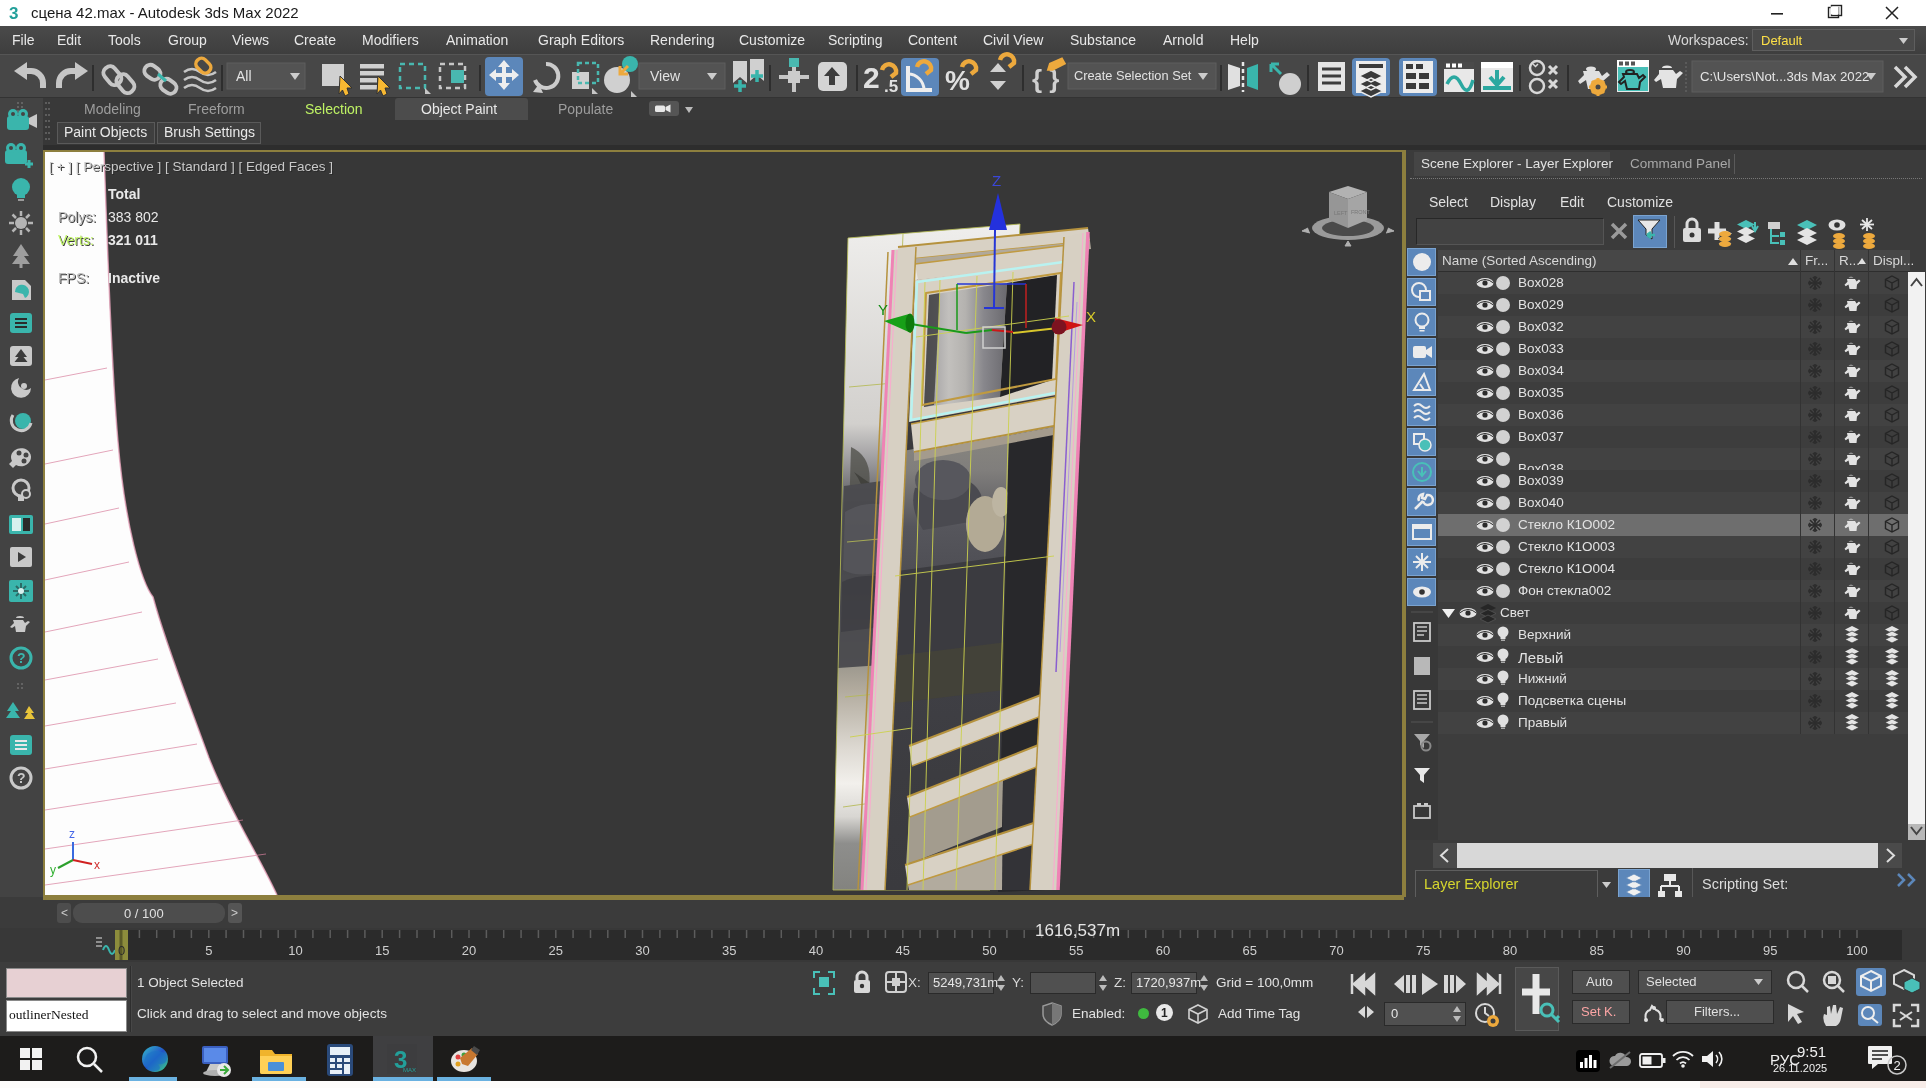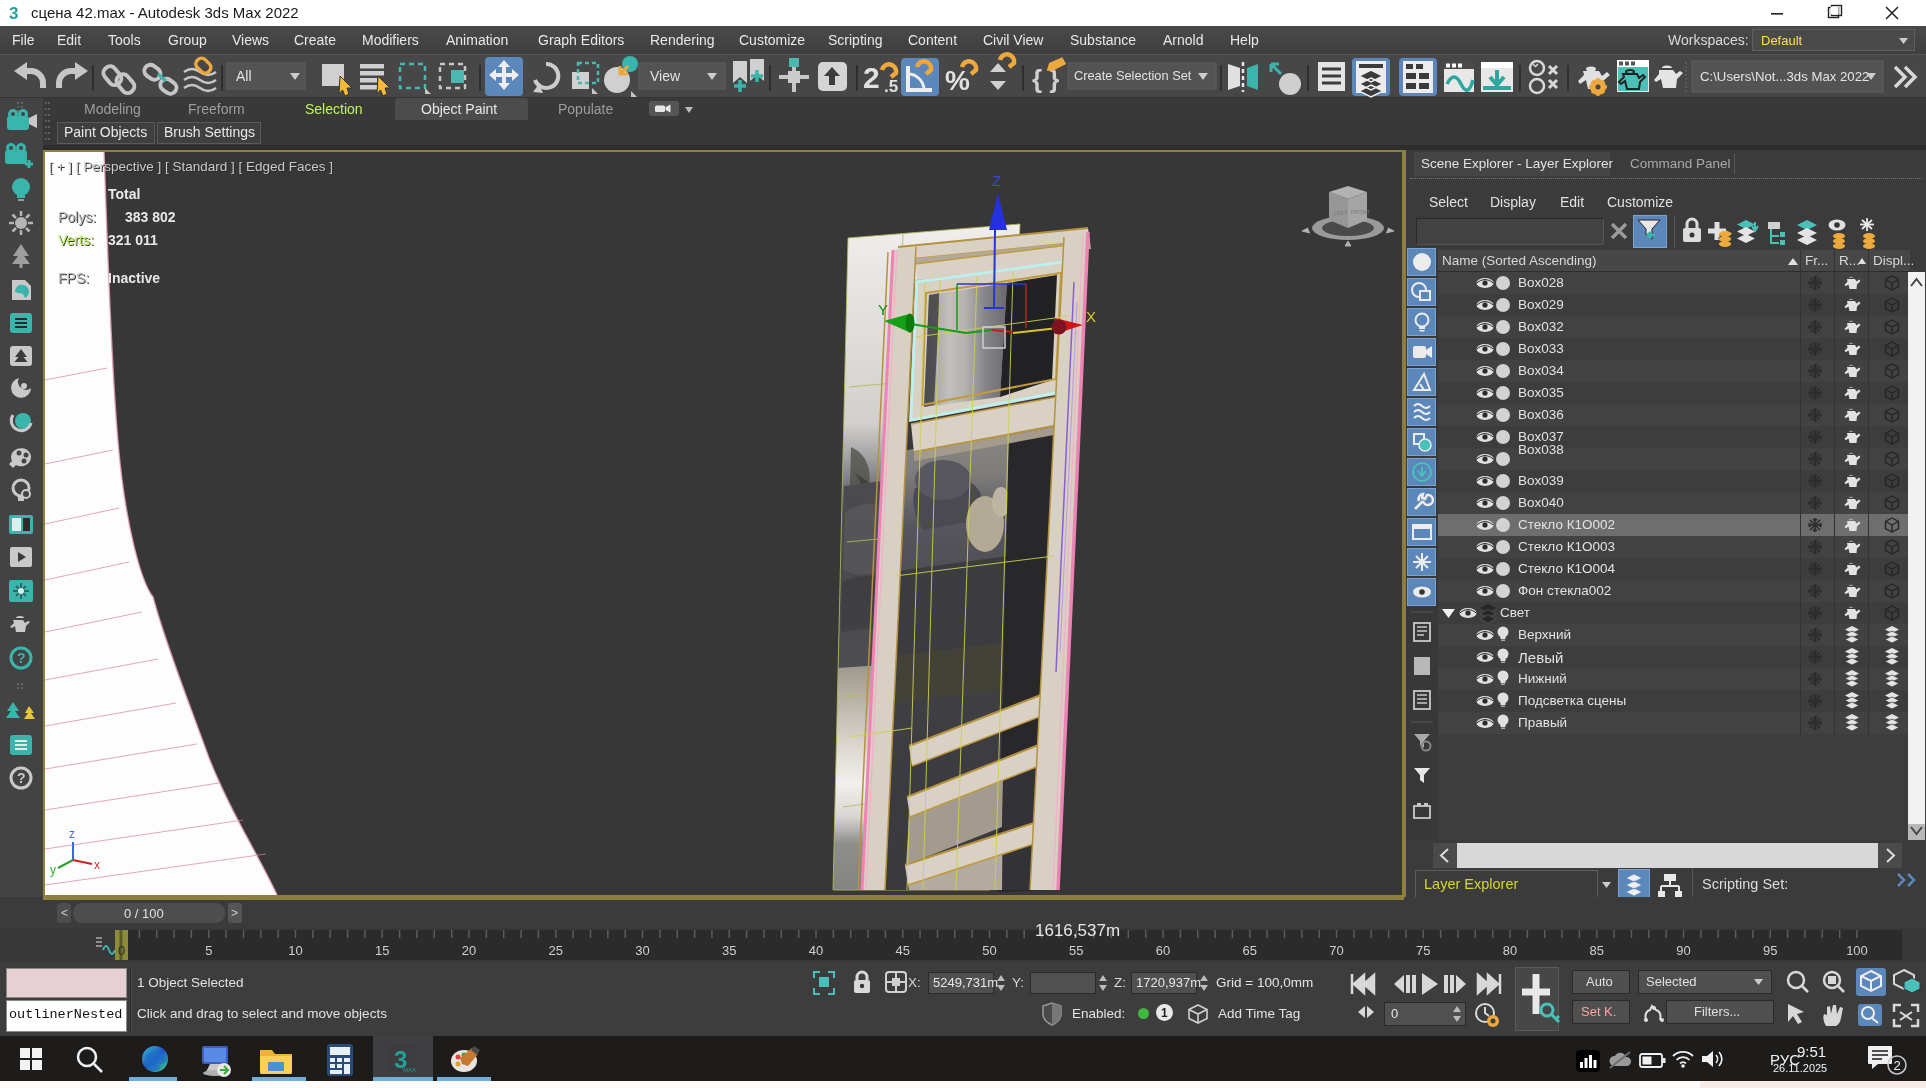--- a/index.html
+++ b/index.html
@@ -560,21 +560,21 @@
  <line x1="28" y1="708" x2="47" y2="712" stroke="#d02020" stroke-width="2"></line>
  <text x="24" y="686" fill="#4466e8">z</text>
         <text x="5" y="722" fill="#30b030">y</text>
         <text x="49" y="717" fill="#d03030">x</text>
 </g>
 </svg>
 
 <div class="tx" style="left:4px;top:7px;font-size:13.5px;color:#c9c9c9;text-shadow:1px 1px 0 rgba(40,40,40,.9)">[ + ] [ Perspective ] [ Standard ] [ Edged Faces ]</div>
 <div class="tx" style="left:63px;top:34px;font-size:14px;font-weight:bold;color:#e8e8e8">Total</div>
 <div class="tx" style="left:13px;top:57px;font-size:14px;color:#bdbdbd;text-shadow:1px 1px 0 rgba(40,40,40,.9)">Polys:</div>
-<div class="tx" style="left:80px;top:57px;font-size:14px;font-weight:bold;color:#e8e8e8">383 802</div>
+<div class="tx" style="left:63px;top:57px;font-size:14px;font-weight:normal;color:#e8e8e8">383 802</div>
 <div class="tx" style="left:13px;top:80px;font-size:14px;color:#bef264;text-shadow:1px 1px 0 rgba(40,40,40,.9)">Verts:</div>
 <div class="tx" style="left:63px;top:80px;font-size:14px;font-weight:bold;color:#e8e8e8">321 011</div>
 <div class="tx" style="left:13px;top:118px;font-size:14px;color:#bdbdbd;text-shadow:1px 1px 0 rgba(40,40,40,.9)">FPS:</div>
 <div class="tx" style="left:63px;top:118px;font-size:14px;font-weight:bold;color:#e8e8e8">Inactive</div>
 </div>
 
 <div class="ab" style="left:1404px;top:150px;width:522px;height:778px;background:#3b3b3b;border-left:2px solid #8d7f3e"></div>
 <svg class="ab" style="left:0;top:0" width="0" height="0">
 <defs>
 <g id="i-eye">
@@ -860,21 +860,21 @@
 <div class="ab" style="left:1800px;top:426px;width:1px;height:22px;background:#333"></div>
 <div class="ab" style="left:1834px;top:426px;width:1px;height:22px;background:#333"></div>
 <div class="ab" style="left:1868px;top:426px;width:1px;height:22px;background:#333"></div>
 <div class="ab" style="left:1438px;top:448px;width:472px;height:22px;background:#424242"></div>
 <svg class="ab" style="left:1476px;top:453px" width="18" height="12">
     <use href="#i-eye"></use>
   </svg>
 <svg class="ab" style="left:1496px;top:452px" width="14" height="14">
     <use href="#i-circ"></use>
   </svg>
-<div class="tx" style="left:1518px;top:442px;font-size:13.5px;color:#e2e2e2">Box038</div>
+<div class="tx" style="left:1518px;top:461px;font-size:13.5px;color:#e2e2e2">Box038</div>
 <svg class="ab" style="left:1808px;top:452px" width="14" height="14">
     <use href="#i-snow"></use>
   </svg>
 <svg class="ab" style="left:1844px;top:451px" width="16" height="15">
     <use href="#i-teapot"></use>
   </svg>
 <svg class="ab" style="left:1885px;top:452px" width="14" height="14">
     <use href="#i-cube"></use>
   </svg>
 <div class="ab" style="left:1800px;top:448px;width:1px;height:22px;background:#333"></div>
@@ -1394,21 +1394,21 @@
     <text x="1655.3" y="25" font-size="13" fill="#cfcfcf" text-anchor="middle" font-family="Liberation Sans">95</text>
     <text x="1742.0" y="25" font-size="13" fill="#cfcfcf" text-anchor="middle" font-family="Liberation Sans">100</text>
     <rect x="0" y="0" width="13" height="30" fill="#8c8c3c"></rect>
     <rect x="4.5" y="0" width="3" height="30" fill="#5a5a28"></rect>
     <text x="6.5" y="25" font-size="13" fill="#2b2b2b" text-anchor="middle" font-family="Liberation Sans">0</text>
   </svg>
 
 <div class="ab" style="left:0;top:962px;width:1926px;height:74px;background:#3d3d3d"></div>
 <div class="ab" style="left:6px;top:968px;width:121px;height:30px;background:#e7d0d3;border:1px solid #8a8a8a"></div>
 <div class="ab" style="left:6px;top:1000px;width:121px;height:32px;background:#ffffff;border:1px solid #8a8a8a"></div>
-<div class="tx" style="left:9px;top:1007px;font-size:13.5px;color:#111;font-family:Liberation Mono, monospace">outlinerNested</div>
+<div class="tx" style="left:9px;top:1007px;font-size:13.5px;color:#111;font-family:Liberation Serif, serif">outlinerNested</div>
 <div class="ab" style="left:130px;top:966px;width:2px;height:66px;background:#474747;border-left:1px solid #2e2e2e"></div>
 <div class="tx" style="left:137px;top:975px;font-size:13.5px;color:#e2e2e2">1 Object Selected</div>
 <div class="tx" style="left:137px;top:1006px;font-size:13.5px;color:#e2e2e2">Click and drag to select and move objects</div>
 <svg class="ab" style="left:812px;top:970px" width="110" height="26">
 <g stroke="#49c0b8" stroke-width="2" fill="none">
       <path d="M2 8 v-6 h6 M16 2 h6 v6 M22 18 v6 h-6 M8 24 H2 v-6"></path>
       <rect x="7" y="7" width="10" height="10" fill="#49c0b8" stroke="none"></rect>
     </g>
 <g transform="translate(40,0)">
       <rect x="2" y="10" width="16" height="13" rx="2" fill="#d8d8d8"></rect>

